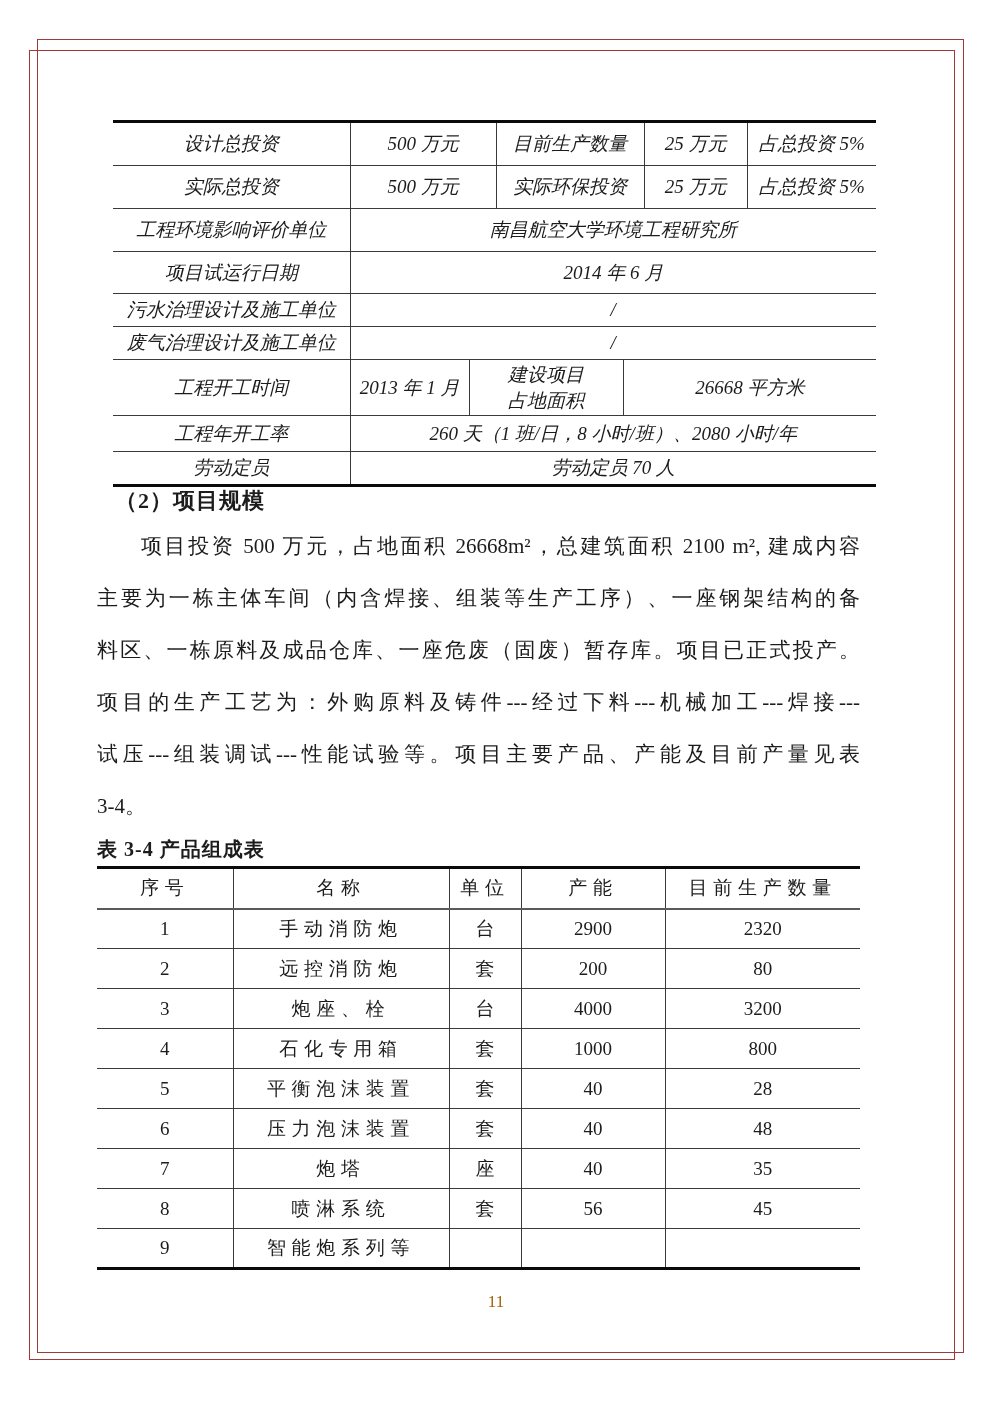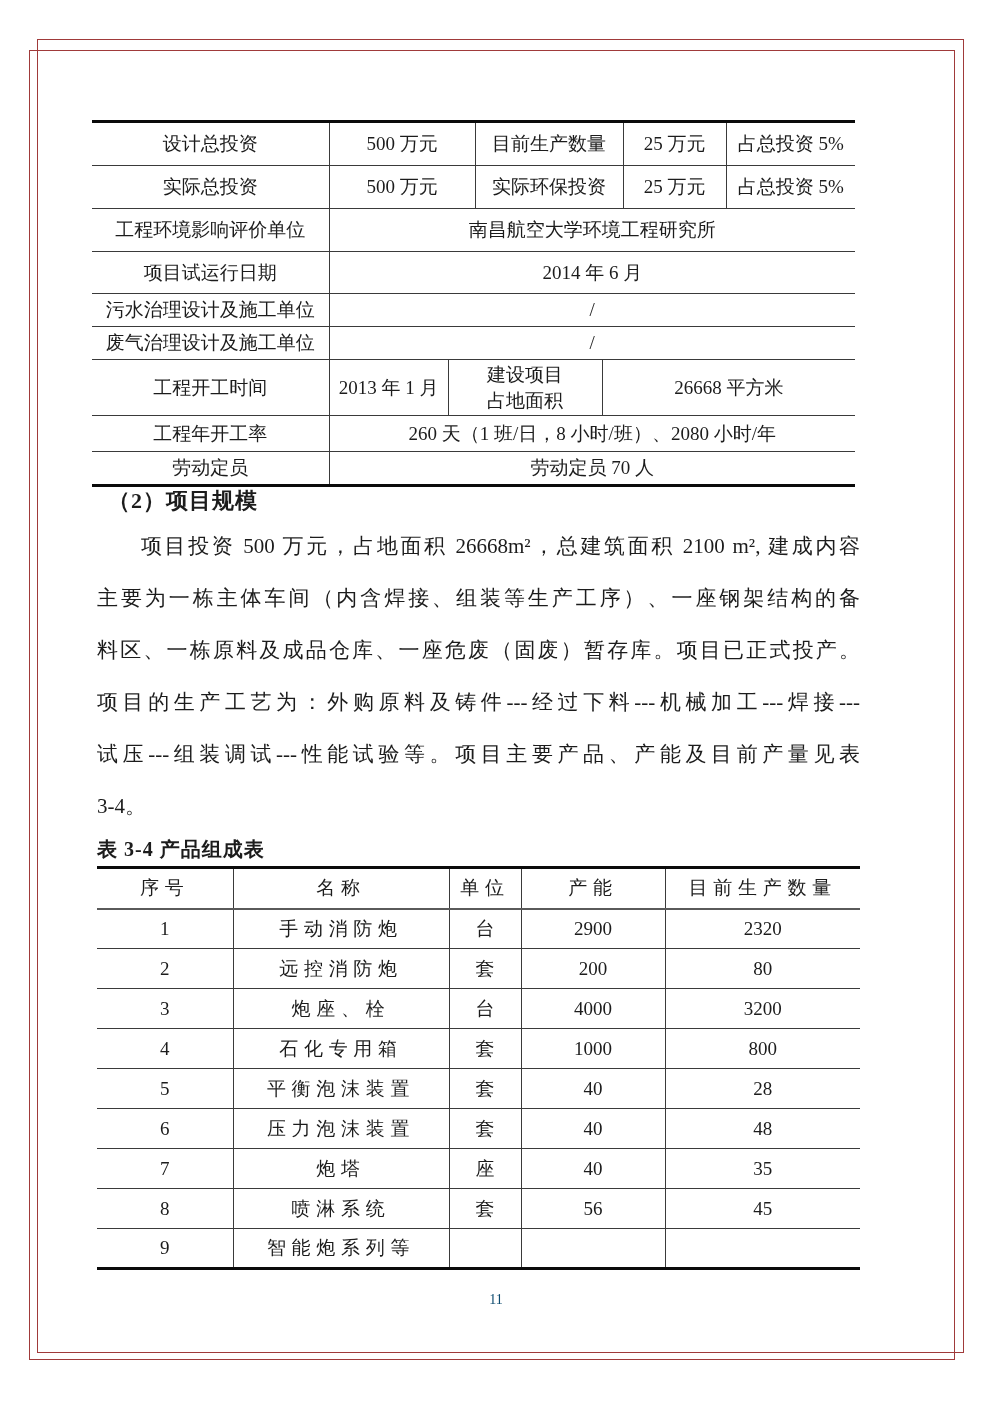--- a/index.html
+++ b/index.html
@@ -11,37 +11,38 @@
     color: #1c1c1c;
     overflow: hidden;
   }
   .frame { position: absolute; border: 1px solid #a03a3a; }
   .frame-a { left: 29px; top: 50px; width: 926px; height: 1310px; }
   .frame-b { left: 37px; top: 39px; width: 927px; height: 1314px; }
 
   
   table { border-collapse: collapse; table-layout: fixed; }
   .info-table {
-    position: absolute; left: 92px; top: 120px; width: 763px;
+    position: absolute; left: 113px; top: 120px; width: 763px;
     font-size: 19px;
+    font-style: italic;
   }
   .info-table td {
     border: 1px solid #3a3a3a;
     text-align: center; vertical-align: middle;
     padding: 2px 4px;
     line-height: 1.35;
   }
   .info-table td:first-child { border-left: none; }
   .info-table td.last { border-right: none; }
   .info-table tr:first-child td { border-top: 3px solid #0a0a0a; }
   .info-table tr:last-child td { border-bottom: 3px solid #0a0a0a; }
 
   
   .section-heading {
-    position: absolute; left: 108px; top: 486px; width: 760px;
+    position: absolute; left: 115px; top: 486px; width: 760px;
     font-size: 22px; font-weight: bold; letter-spacing: 1px;
   }
   .paragraph {
     position: absolute; left: 97px; top: 520px; width: 763px;
     font-size: 21px;
   }
   .para-line {
     height: 52px; line-height: 52px;
     text-align: justify; text-align-last: justify;
     white-space: nowrap;
@@ -68,21 +69,21 @@
   .product-table td:first-child, .product-table th:first-child { border-left: none; }
   .product-table td.last, .product-table th.last { border-right: none; }
   .product-table thead th { border-top: 3px solid #0a0a0a; border-bottom: 2px solid #5a5a5a; font-family: Liberation Serif, serif; }
   .product-table tbody tr:last-child td { border-bottom: 3px solid #0a0a0a; }
   .cjk-spaced { letter-spacing: 0.3em; }
   .hdr-name  { text-align: right; padding-right: 45px; }
   .hdr-cap   { text-align: right; padding-right: 30px; }
 
   .page-number {
     position: absolute; left: 0; top: 1292px; width: 992px;
-    text-align: center; font-size: 14px; color: #0c4a6e;
+    text-align: center; font-size: 17px; color: #a16207;
   }
 </style>
 </head>
 <body>
 
 <div class="frame frame-a"></div>
 <div class="frame frame-b"></div>
 
 <table class="info-table">
   <colgroup>

